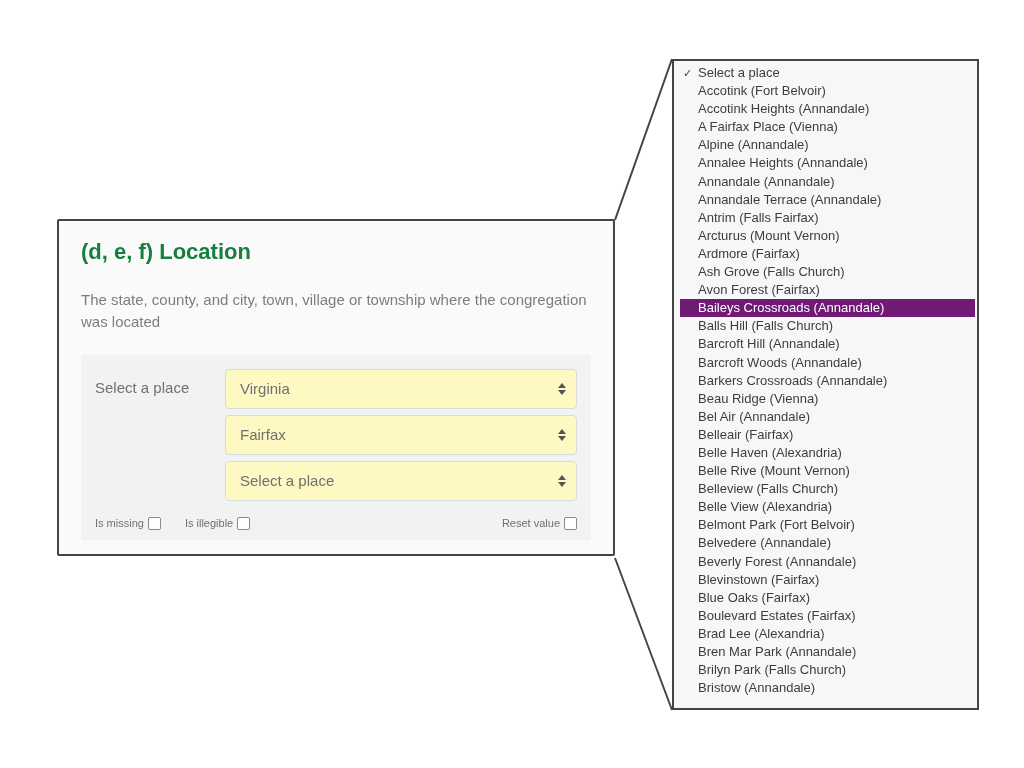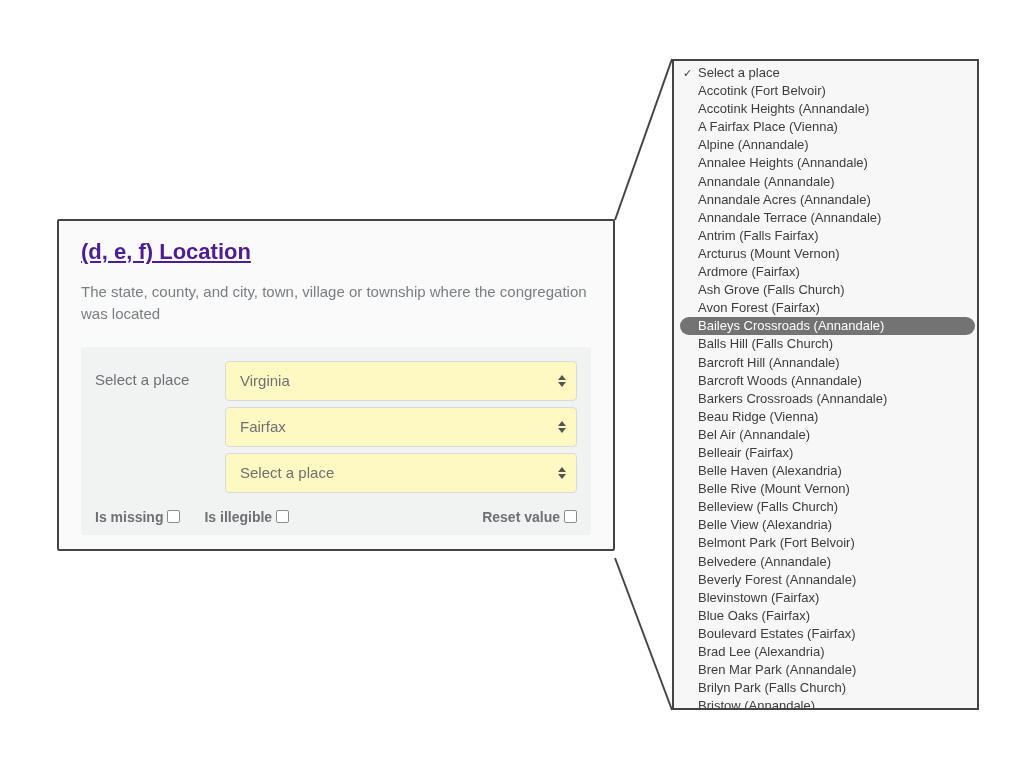--- a/index.html
+++ b/index.html
@@ -19,23 +19,22 @@
     top: 219px;
     width: 558px;
     border: 2px solid #444;
     border-radius: 2px;
     padding: 18px 22px 14px 22px;
     background: #fafafa;
   }
   .card-title {
     font-size: 22px;
     font-weight: 600;
-    color: #4c1d95;
-    margin-bottom: 16px;
-    text-decoration: underline;
+    color: #15803d;
+    margin-bottom: 24px;
   }
   .card-desc {
     font-size: 15px;
     color: #7b7e81;
     line-height: 1.45;
     margin-bottom: 22px;
   }
   .form-area {
     background: #f1f2f2;
     padding: 14px 14px 10px 14px;
@@ -76,25 +75,24 @@
     transform: translateY(-50%);
     display: flex;
     flex-direction: column;
     gap: 2px;
   }
   .spinner svg { display:block; }
   .footer-row {
     display: flex;
     align-items: center;
     gap: 24px;
-    font-size: 14px;
+    font-size: 11px;
     color: #6e7073;
     margin-top: 4px;
     padding-top: 2px;
-    font-weight: bold;
   }
   .footer-row .spacer { flex: 1; }
   .checkbox {
     width: 13px;
     height: 13px;
     border: 1px solid #8a8c8e;
     border-radius: 2px;
     display: inline-block;
     vertical-align: middle;
     margin-left: 4px;
@@ -136,23 +134,22 @@
     white-space: nowrap;
   }
   .dd-item.checked::before {
     content: "✓";
     position: absolute;
     left: 3px;
     top: 0;
     font-size: 11px;
   }
   .dd-item.highlight {
-    background: #737373;
+    background: #701a75;
     color: #fff;
-    border-radius: 9px;
   }
 </style>
 </head>
 <body>
 
 <div class="card">
   <div class="card-title">(d, e, f) Location</div>
   <div class="card-desc">The state, county, and city, town, village or township where the congregation was located</div>
 
   <div class="form-area">
@@ -224,21 +221,20 @@
 
 <div class="dropdown">
   <div class="dropdown-inner" id="dd-inner">
       <div class="dd-item checked">Select a place</div>
       <div class="dd-item">Accotink (Fort Belvoir)</div>
       <div class="dd-item">Accotink Heights (Annandale)</div>
       <div class="dd-item">A Fairfax Place (Vienna)</div>
       <div class="dd-item">Alpine (Annandale)</div>
       <div class="dd-item">Annalee Heights (Annandale)</div>
       <div class="dd-item">Annandale (Annandale)</div>
-      <div class="dd-item">Annandale Acres (Annandale)</div>
       <div class="dd-item">Annandale Terrace (Annandale)</div>
       <div class="dd-item">Antrim (Falls Fairfax)</div>
       <div class="dd-item">Arcturus (Mount Vernon)</div>
       <div class="dd-item">Ardmore (Fairfax)</div>
       <div class="dd-item">Ash Grove (Falls Church)</div>
       <div class="dd-item">Avon Forest (Fairfax)</div>
       <div class="dd-item highlight">Baileys Crossroads (Annandale)</div>
       <div class="dd-item">Balls Hill (Falls Church)</div>
       <div class="dd-item">Barcroft Hill (Annandale)</div>
       <div class="dd-item">Barcroft Woods (Annandale)</div>

